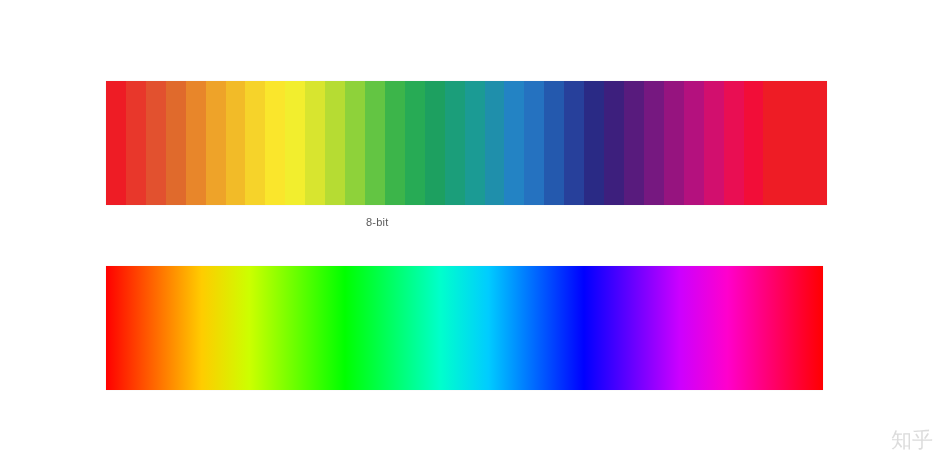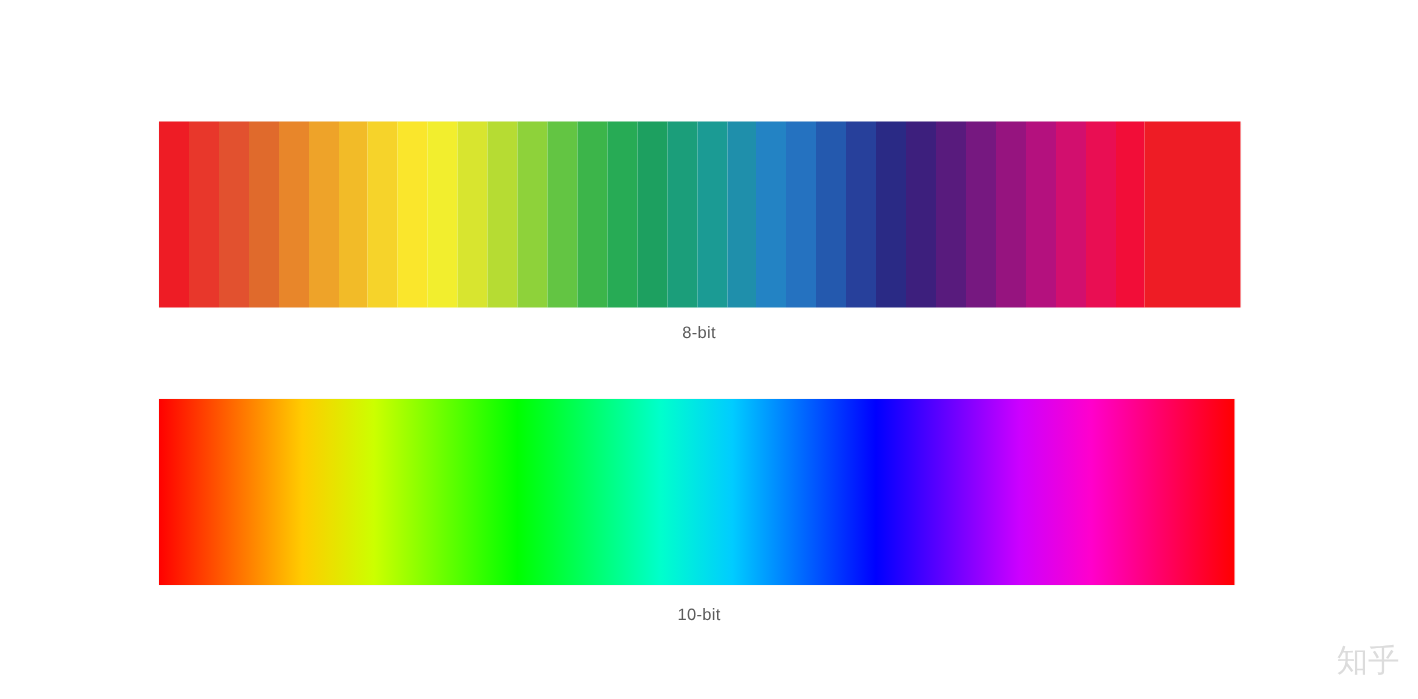--- a/index.html
+++ b/index.html
@@ -51,21 +51,20 @@
 
   
   #strip-10bit {
     display: block;
   }
 
   
   .caption {
     position: absolute;
     width: 200px;
-    text-align: center;
     font-size: 11px;
     color: #5b5b5b;
     letter-spacing: 0.2px;
     white-space: nowrap;
   }
   #caption-8bit {
     left: 366px;
     top: 216px;
   }
   #caption-10bit {
@@ -132,19 +131,18 @@
         <div class="band" style="background: rgb(233, 14, 83);"></div>
         <div class="band" style="background: rgb(242, 13, 56);"></div>
         <div class="band" style="background: rgb(238, 28, 37); flex-grow: 3.2;"></div>
       </div>
   </div>
   <div class="caption" id="caption-8bit">8-bit</div>
 
   <div class="figure" id="figure-10bit">
     <div class="strip" id="strip-10bit" style="background: linear-gradient(to right, rgb(255, 0, 0) 0%, rgb(255, 102, 0) 6.667%, rgb(255, 204, 0) 13.333%, rgb(204, 255, 0) 20%, rgb(102, 255, 0) 26.667%, rgb(0, 255, 0) 33.333%, rgb(0, 255, 102) 40%, rgb(0, 255, 204) 46.667%, rgb(0, 204, 255) 53.333%, rgb(0, 102, 255) 60%, rgb(0, 0, 255) 66.667%, rgb(102, 0, 255) 73.333%, rgb(204, 0, 255) 80%, rgb(255, 0, 204) 86.667%, rgb(255, 0, 102) 93.333%, rgb(255, 0, 0) 100%);"></div>
   </div>
-  <div class="caption" id="caption-10bit">10-bit</div>
 
   <div id="watermark">
     <span class="wm-logo">知乎</span>
   </div>
 
 </div>
 
 </body></html>

